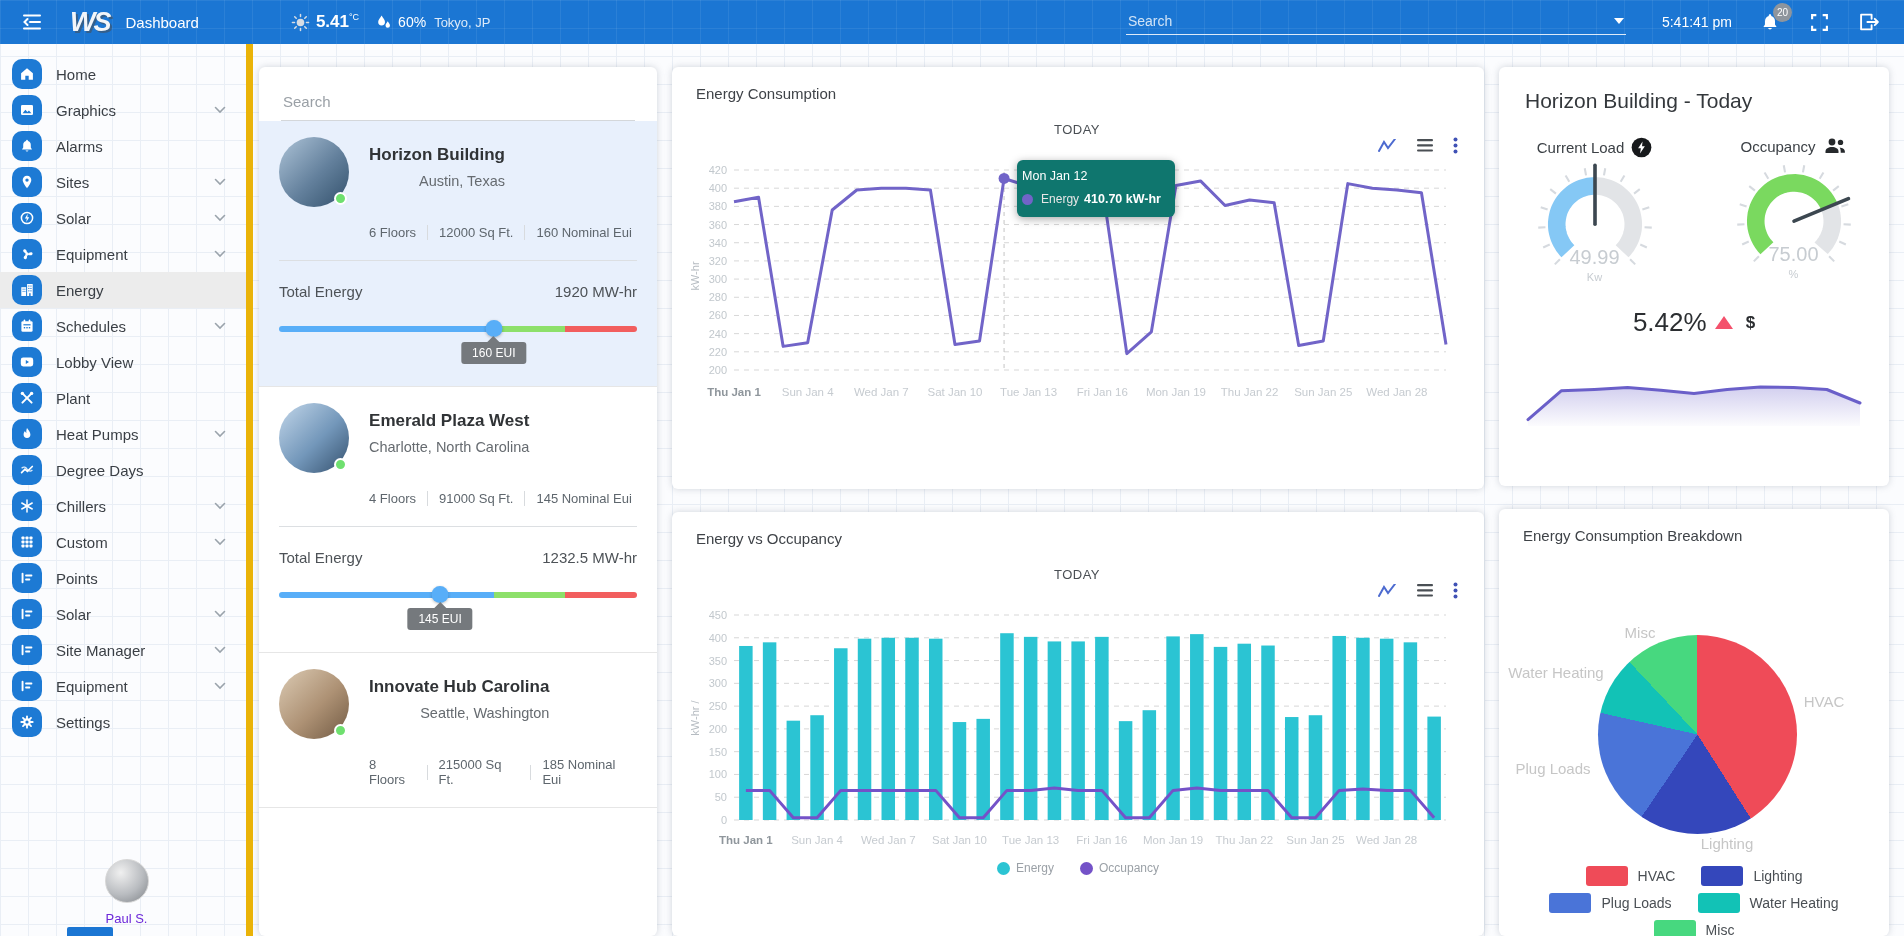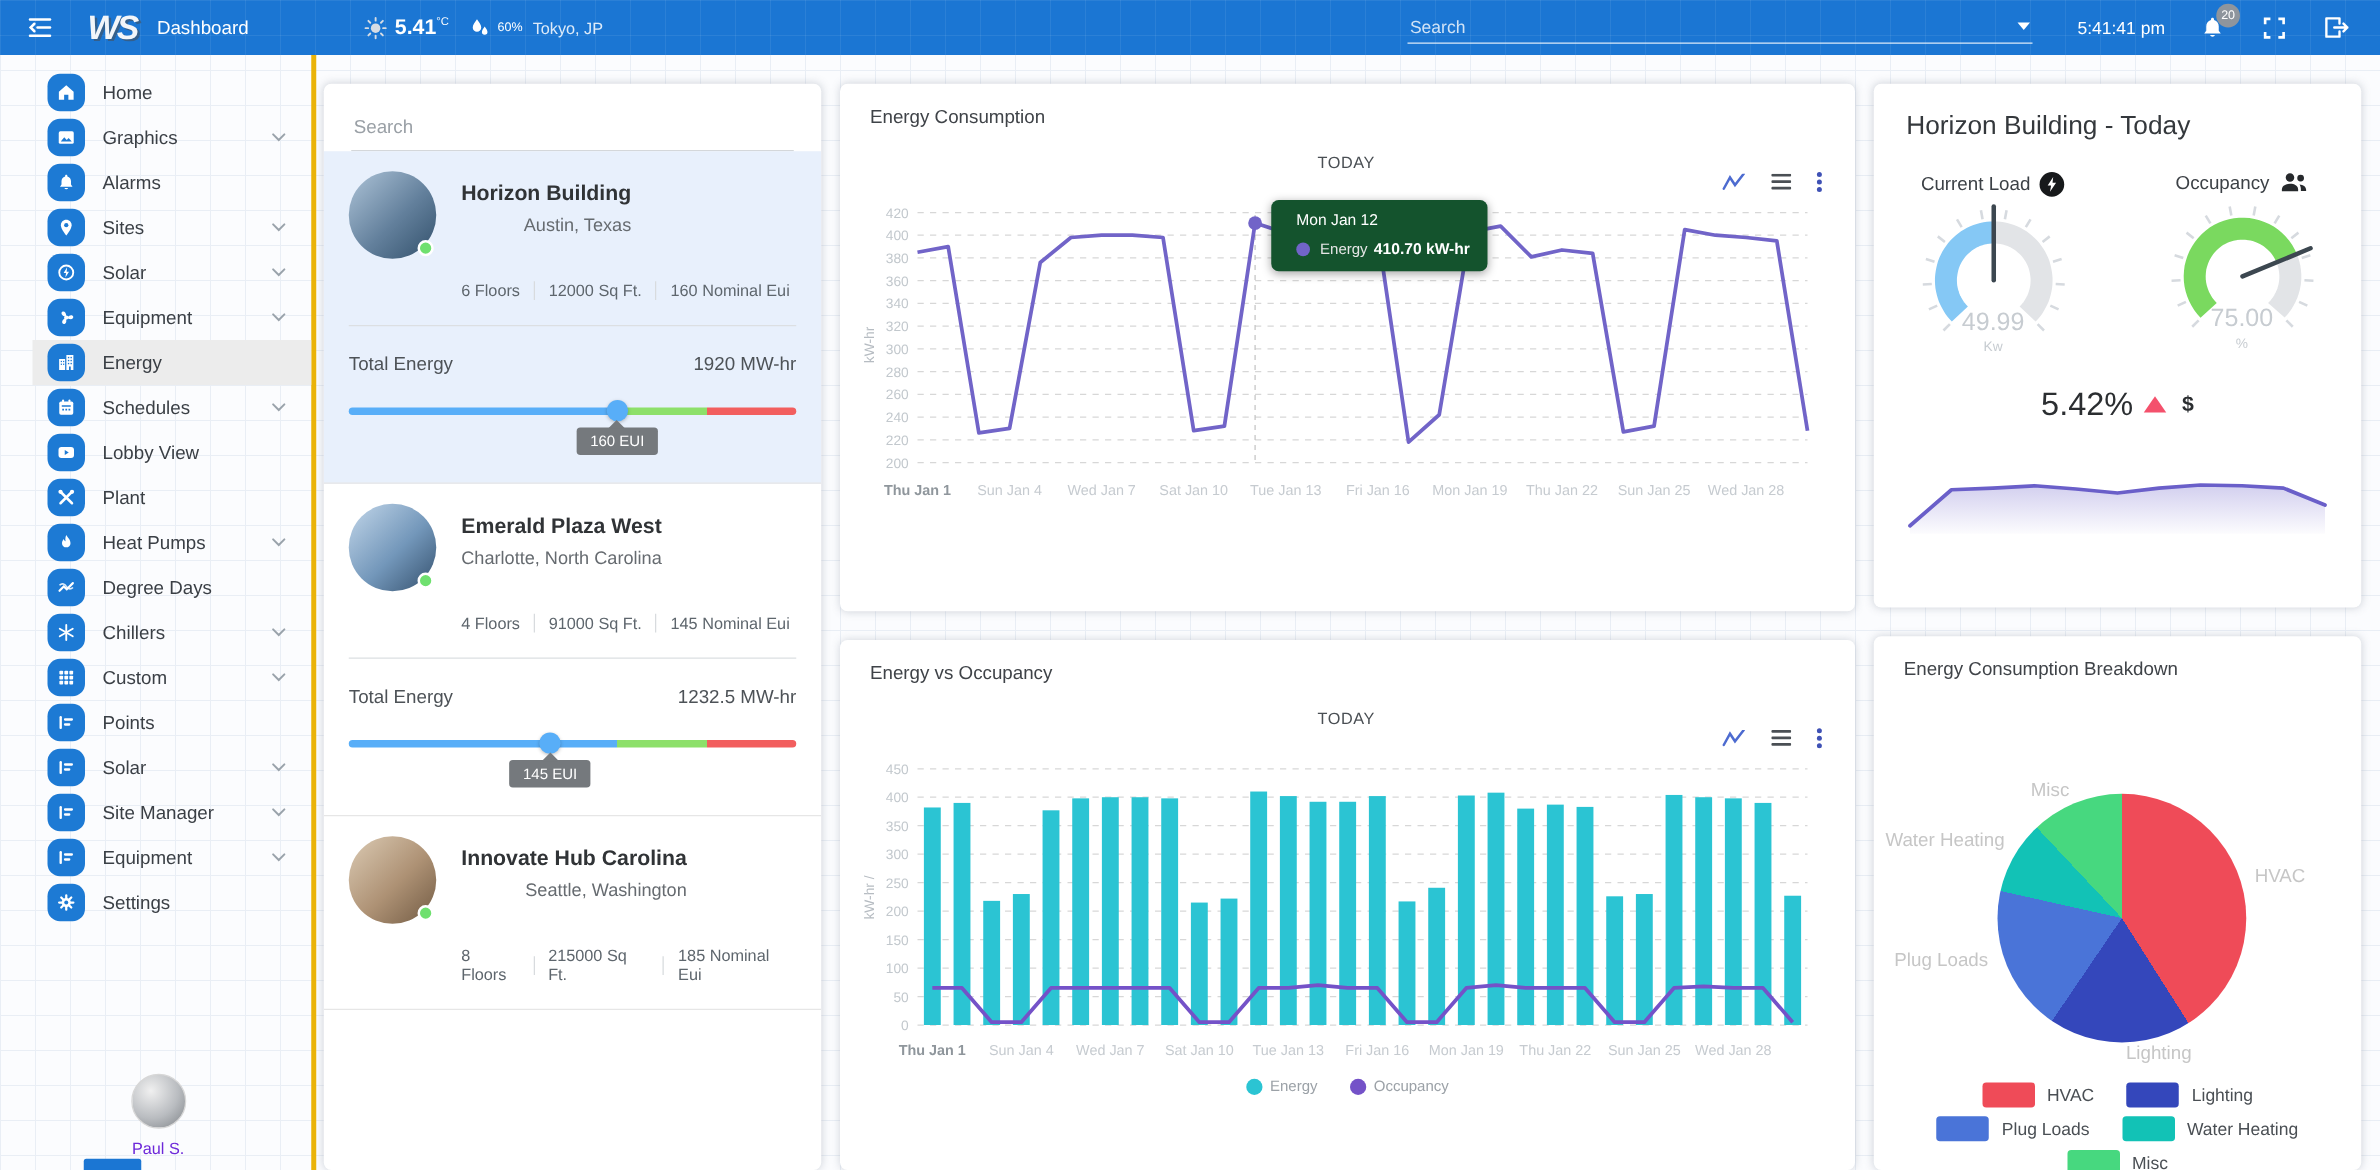--- a/index.html
+++ b/index.html
@@ -23,21 +23,21 @@
     background-size:28px 28px;
     display:flex; align-items:center; color:#fff; z-index:50;
   }
   .tb-menu{ margin-left:20px; cursor:pointer; display:flex; }
   .tb-logo{ margin-left:26px; font-size:27px; font-weight:700; font-style:italic;
     letter-spacing:-2px; color:#f2f5f9; text-shadow:2px 2px 0 rgba(70,80,92,.6); }
   .tb-dash{ margin-left:16px; font-size:15px; }
   .tb-weather{ margin-left:92px; display:flex; align-items:center; gap:6px; }
   .tb-temp{ font-size:17px; font-weight:600; }
   .tb-temp sup{ font-size:9px; font-weight:400; }
-  .tb-hum{ font-size:10px; }
+  .tb-hum{ font-size:14px; }
   .tb-loc{ font-size:13px; color:rgba(255,255,255,.85); margin-left:2px; }
   .tb-spacer{ flex:1; }
   .tb-search{ width:500px; position:relative; margin-right:36px; }
   .tb-search input{
     width:100%; background:transparent; border:none; outline:none;
     border-bottom:1px solid rgba(255,255,255,.85); color:#fff;
     font-size:14px; padding:4px 18px 5px 2px; font-family:inherit;
   }
   .tb-search input::placeholder{ color:rgba(255,255,255,.8); }
   .tb-caret{ position:absolute; right:2px; top:9px; width:0; height:0;
@@ -46,21 +46,21 @@
   .tb-time{ font-size:14px; margin-right:28px; white-space:nowrap; }
   .tb-bell{ position:relative; margin-right:30px; cursor:pointer; display:flex; }
   .tb-badge{ position:absolute; top:-9px; right:-12px; background:#8e959d; color:#fff;
     font-size:10px; min-width:19px; height:19px; border-radius:50%;
     display:flex; align-items:center; justify-content:center; }
   .tb-full{ margin-right:30px; cursor:pointer; display:flex; }
   .tb-exit{ margin-right:24px; cursor:pointer; display:flex; }
 
   
   .sidebar{ position:absolute; left:0; top:44px; width:253px; height:892px;
-    border-right:4px solid #eab308; z-index:10;padding-left:26px; }
+    border-right:7px solid #eab308; z-index:10; }
   .side-list{ padding-top:12px; }
   .side-item{ height:36px; display:flex; align-items:center; padding-left:12px;
     cursor:pointer; position:relative; }
   .side-item.active{ background:#ececec; }
   .side-ico{ width:30px; height:30px; border-radius:10px; background:#1d7ad4;
     display:flex; align-items:center; justify-content:center; flex:none; }
   .side-label{ margin-left:14px; font-size:15px; color:#3a3f45; }
   .side-chev{ position:absolute; right:20px; display:flex; }
   .side-user{ position:absolute; left:0; bottom:10px; width:253px; text-align:center; }
   .side-avatar{ width:44px; height:44px; border-radius:50%; margin:0 auto;
@@ -111,22 +111,22 @@
 
   
   .chart1{ left:672px; top:67px; width:812px; height:422px; }
   .chart2{ left:672px; top:512px; width:812px; height:424px; overflow:hidden; }
   .ctitle{ font-size:15px; color:#3f4348; padding:18px 0 0 24px; }
   .chead{ display:flex; align-items:center; padding:20px 26px 0 24px;flex-direction:column; }
   .cperiod{ font-size:13px; color:#4a4f54; letter-spacing:.5px; }
   .cicons{ margin-left:auto; display:flex; align-items:center; gap:20px; }
   .cicons span{ display:flex; cursor:pointer; }
   .chart-body{ position:relative; margin:4px 0 0 14px; }
-  .ctooltip{ position:absolute; background:#14532d; border-radius:6px; color:#fff;
-    padding:9px 14px 11px 20px; box-shadow:0 2px 8px rgba(0,0,0,.35); z-index:5; }
+  .ctooltip{ position:absolute; background:#0f766e; border-radius:6px; color:#fff;
+    padding:9px 14px 11px 5px; box-shadow:0 2px 8px rgba(0,0,0,.35); z-index:5; }
   .ctooltip .tt-title{ font-size:12.5px; margin-bottom:9px; }
   .ctooltip .tt-row{ display:flex; align-items:center; font-size:12px; color:#e6e6e6;
     white-space:nowrap; }
   .ctooltip .tt-dot{ width:11px; height:11px; border-radius:50%; background:#7164c8;
     margin-right:8px; }
   .ctooltip .tt-val{ font-weight:700; color:#fff; margin-left:5px; font-size:12.5px; }
   .clegend{ display:flex; justify-content:center; gap:26px; margin-top:2px; }
   .clegend .li{ display:flex; align-items:center; gap:6px; font-size:12px; color:#9ba1a7; }
   .clegend .ldot{ width:13px; height:13px; border-radius:50%; }
 

